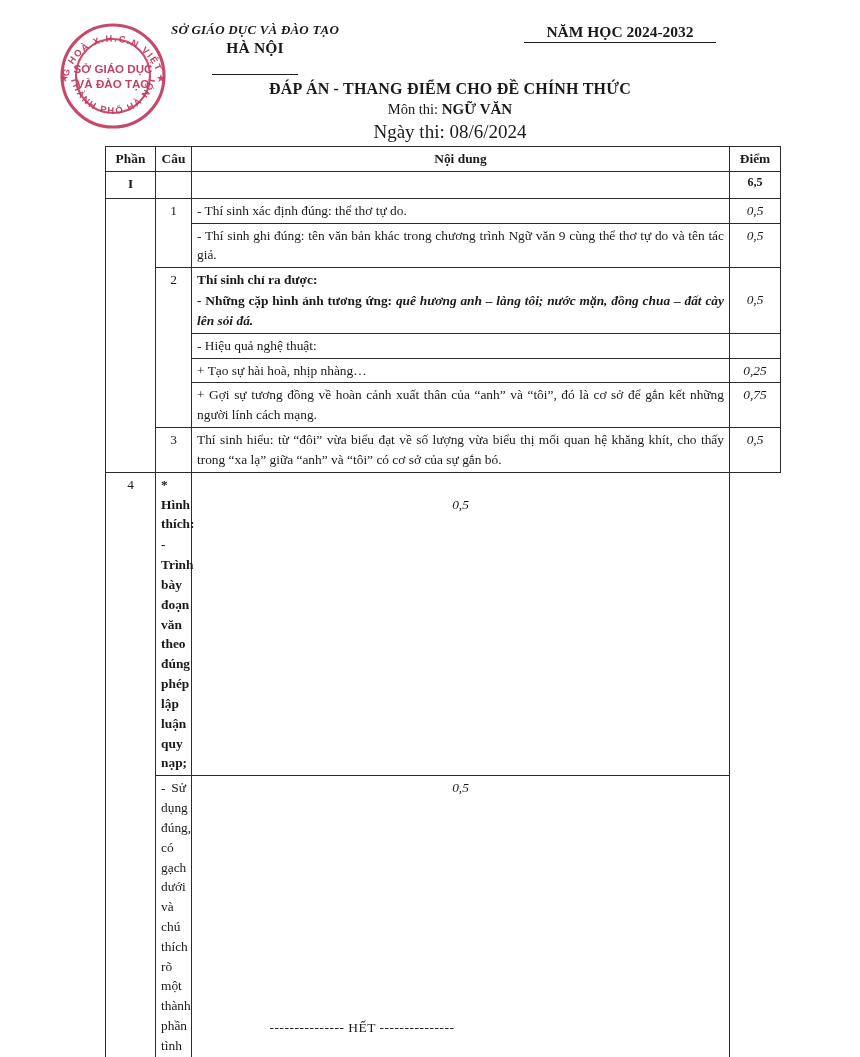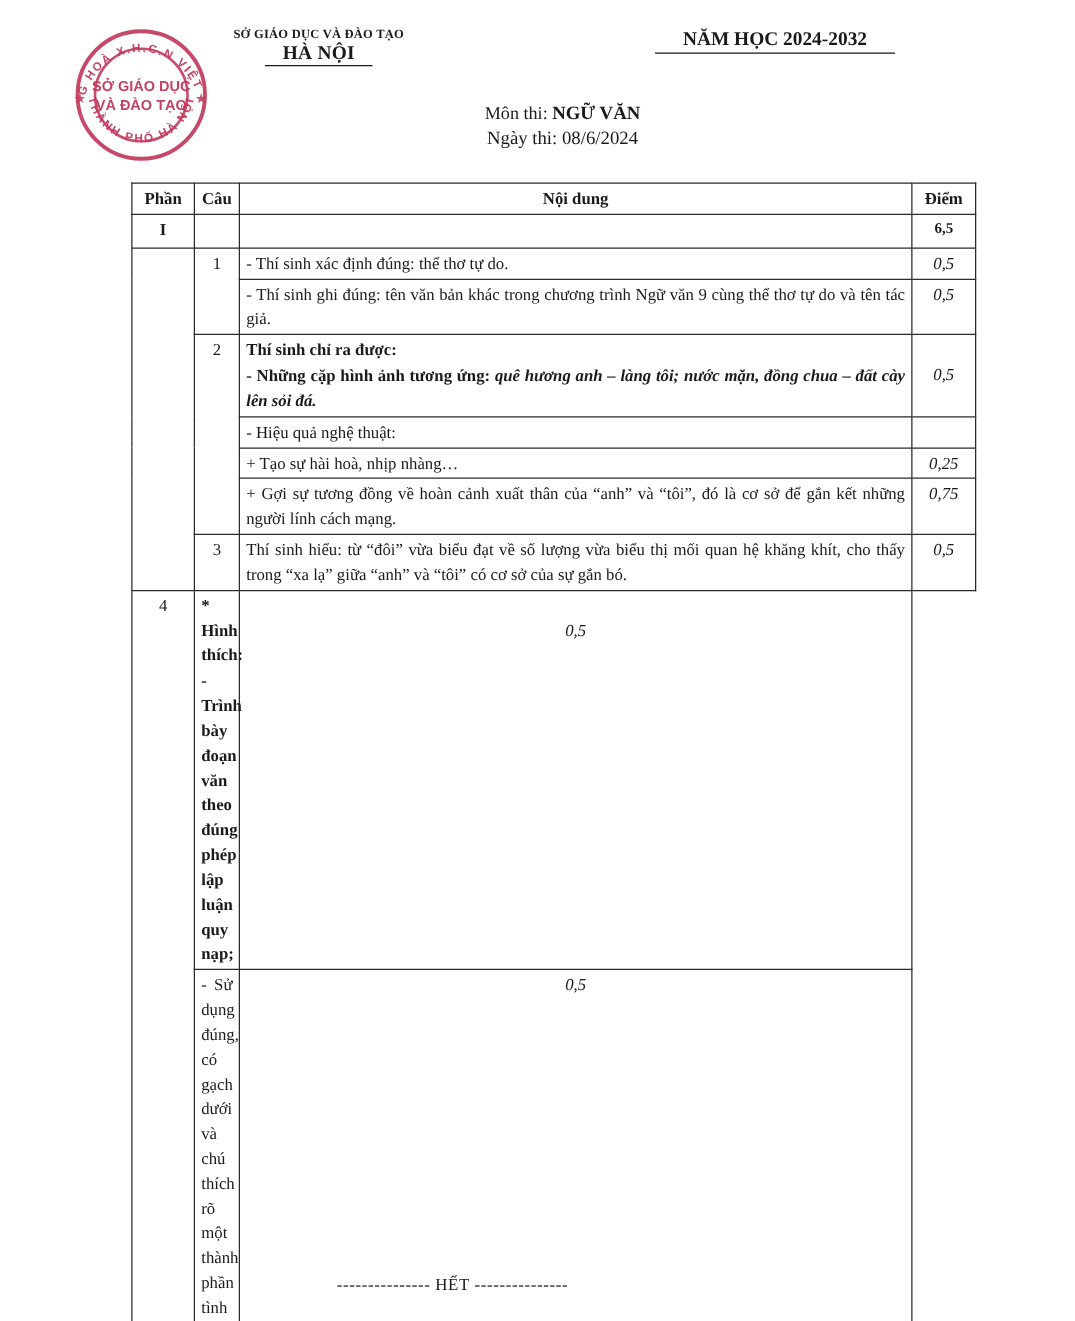--- a/index.html
+++ b/index.html
@@ -25,31 +25,32 @@
   }
   .hdr-left {
     position: absolute;
     left: 100px;
     top: 22px;
     width: 310px;
     text-align: center;
   }
   .hdr-left .org-line1 {
     font-weight: bold;
-    font-size: 10px;
+    font-size: 13px;
     letter-spacing: 0.2px;
     white-space: nowrap;
+    font-style: italic;
   }
   .hdr-left .org-line2 {
     font-weight: bold;
     font-size: 15.5px;
     letter-spacing: 0.2px;
     display: inline-block;
     border-bottom: 1.3px solid #1a1a1a;
-    padding: 0 14px 0 14px;
+    padding: 0 14px 17px 14px;
     margin-top: 1px;
   }
 
   .hdr-right {
     position: absolute;
     left: 400px;
     top: 22px;
     width: 440px;
     text-align: center;
   }
@@ -83,21 +84,21 @@
   }
   .hdr-center .subject-row {
     font-size: 14.5px;
     margin-top: 3px;
   }
   .hdr-center .subject-row .subject-name {
     font-weight: bold;
     font-size: 15px;
   }
   .hdr-center .date-row {
-    font-size: 15px;
+    font-size: 19px;
     margin-top: 3px;
   }
 
   
   .stamp {
     position: absolute;
     left: 52px;
     top: 12px;
     width: 122px;
     height: 126px;
@@ -216,20 +217,21 @@
   <div class="hdr-left">
     <div class="org-line1">SỞ GIÁO DỤC VÀ ĐÀO TẠO</div>
     <div class="org-line2">HÀ NỘI</div>
   </div>
 
   <div class="hdr-right">
     <div class="exam-line2">NĂM HỌC 2024-2032</div>
   </div>
 
   <div class="hdr-center">
+    <div class="answer-title">ĐÁP ÁN - THANG ĐIỂM CHO ĐỀ CHÍNH THỨC</div>
     <div class="subject-row">
       <span>Môn thi:</span>
       <span class="subject-name">NGỮ VĂN</span>
     </div>
     <div class="date-row">
       <span>Ngày thi:</span>
       <span>08/6/2024</span>
     </div>
   </div>
 </div>

